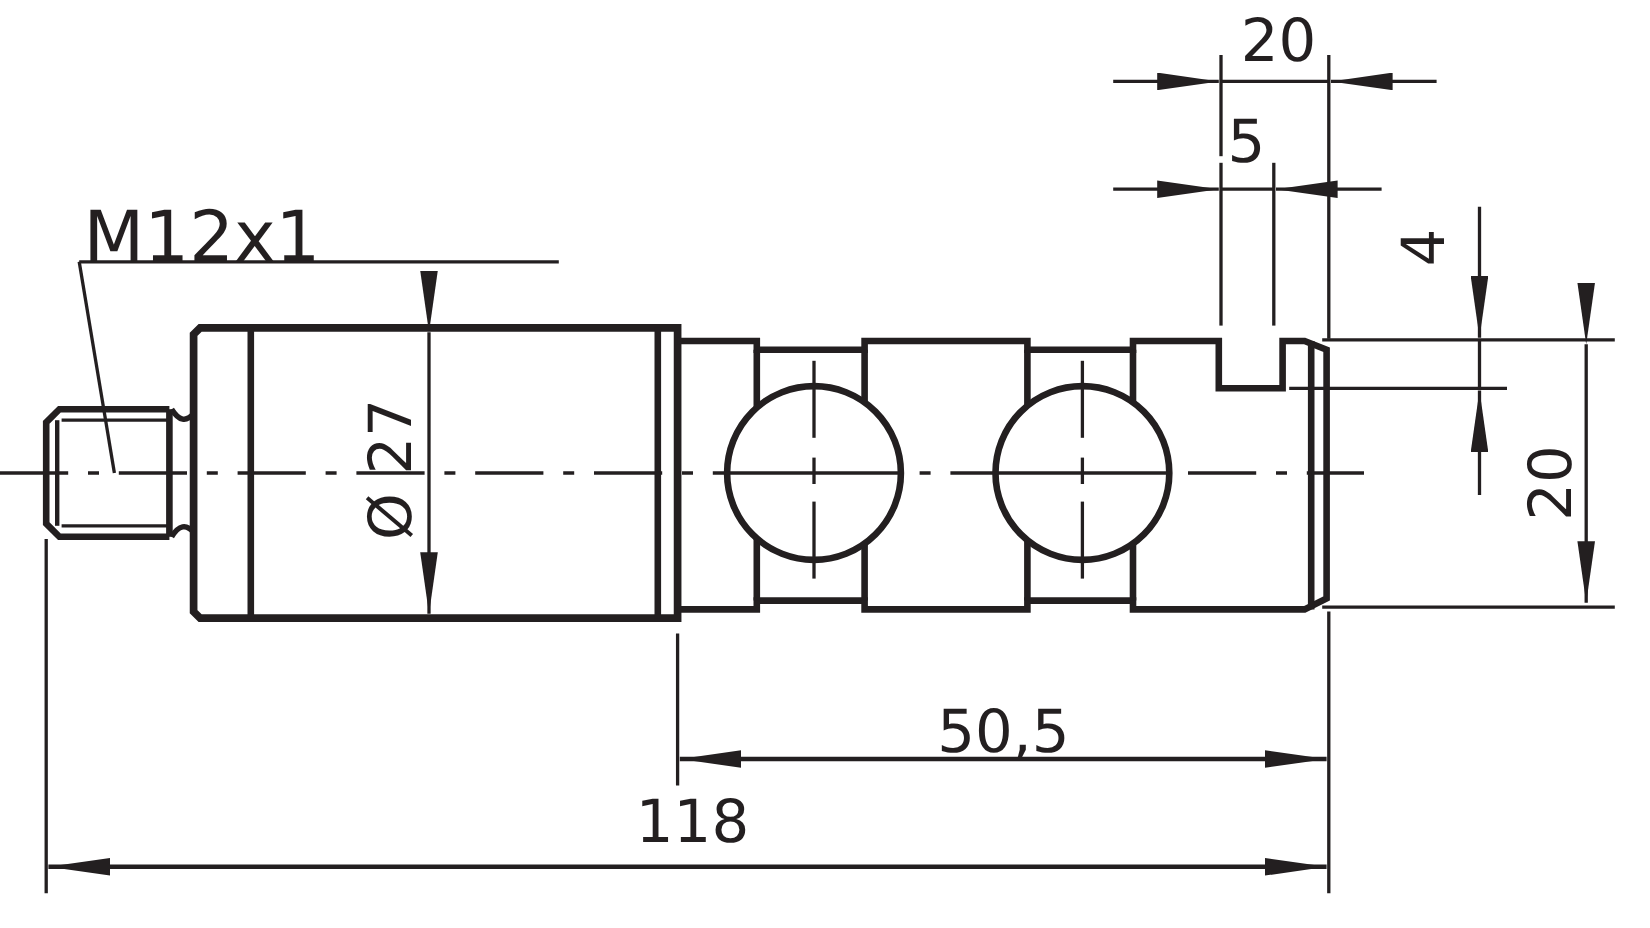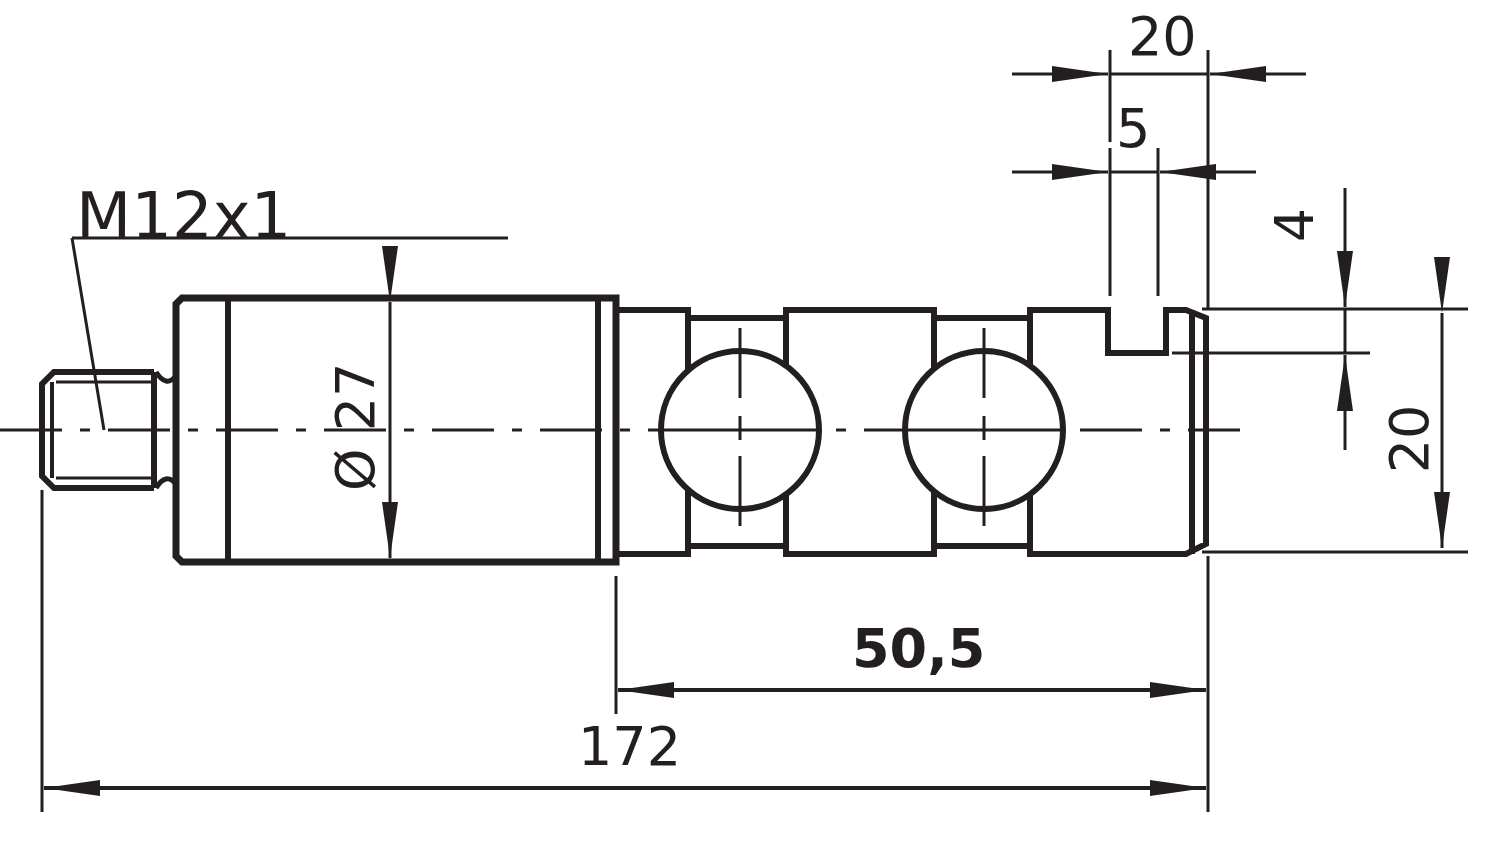--- a/index.html
+++ b/index.html
@@ -103,18 +103,18 @@
       <line x1="1345" y1="188" x2="1345" y2="307" marker-end="url(#arrLs)"></line>
       <line x1="1345" y1="309" x2="1345" y2="353"></line>
       <line x1="1345" y1="450" x2="1345" y2="355" marker-end="url(#arrLs)"></line>
       <line x1="1442" y1="313" x2="1442" y2="548" marker-start="url(#arrLs)" marker-end="url(#arrLs)"></line>
     </g>
   </g>
 </svg>
 
 <div class="dim-text" style="left:76px; top:184px; font-size:64px;">M12x1</div>
 <div class="dim-text rot" style="left:296px; top:404px; width:120px; text-align:center;">Ø 27</div>
-<div class="dim-text" style="left:852px; top:622px;font-weight:bold;">50,5</div>
-<div class="dim-text" style="left:578px; top:720px;">172</div>
+<div class="dim-text" style="left:852px; top:639px;">50,5</div>
+<div class="dim-text" style="left:578px; top:720px;">118</div>
 <div class="dim-text" style="left:1128px; top:10px;">20</div>
 <div class="dim-text" style="left:1116px; top:102px;">5</div>
 <div class="dim-text rot" style="left:1270px; top:198px; width:50px; text-align:center;">4</div>
 <div class="dim-text rot" style="left:1370px; top:412px; width:80px; text-align:center;">20</div>
 
 </body></html>

